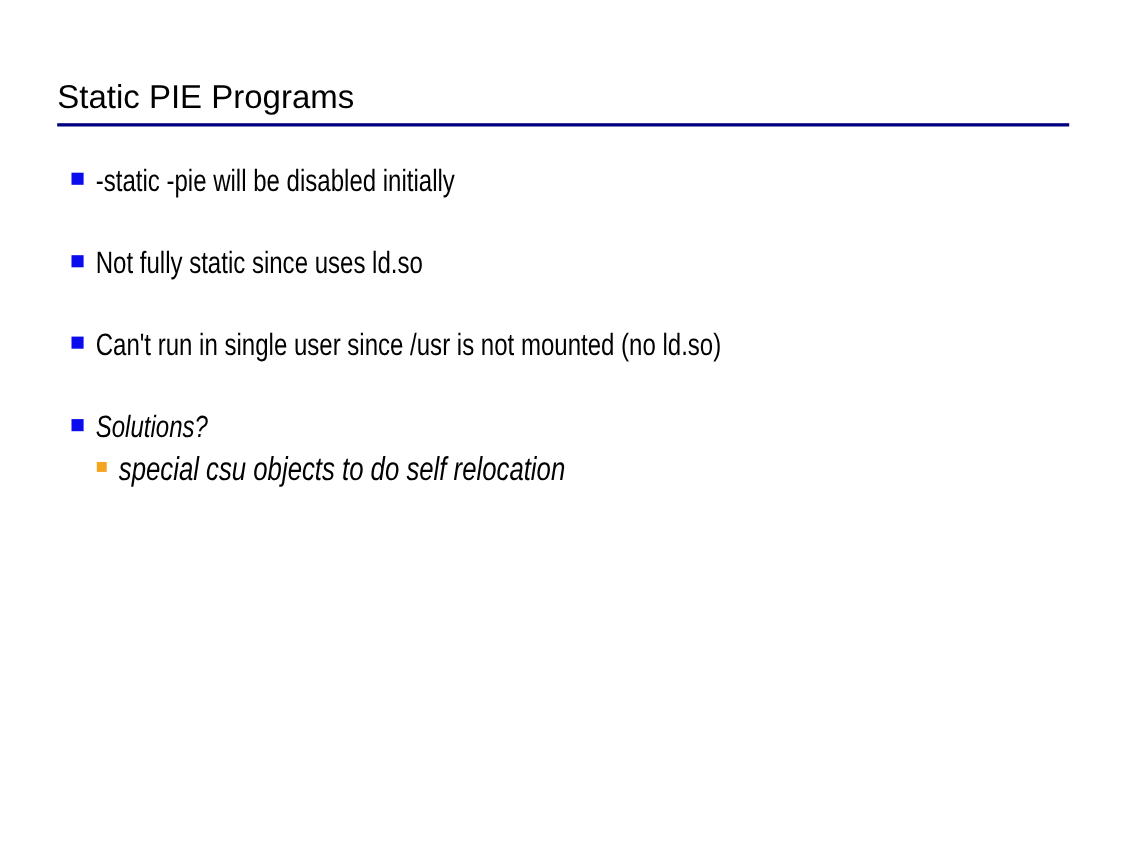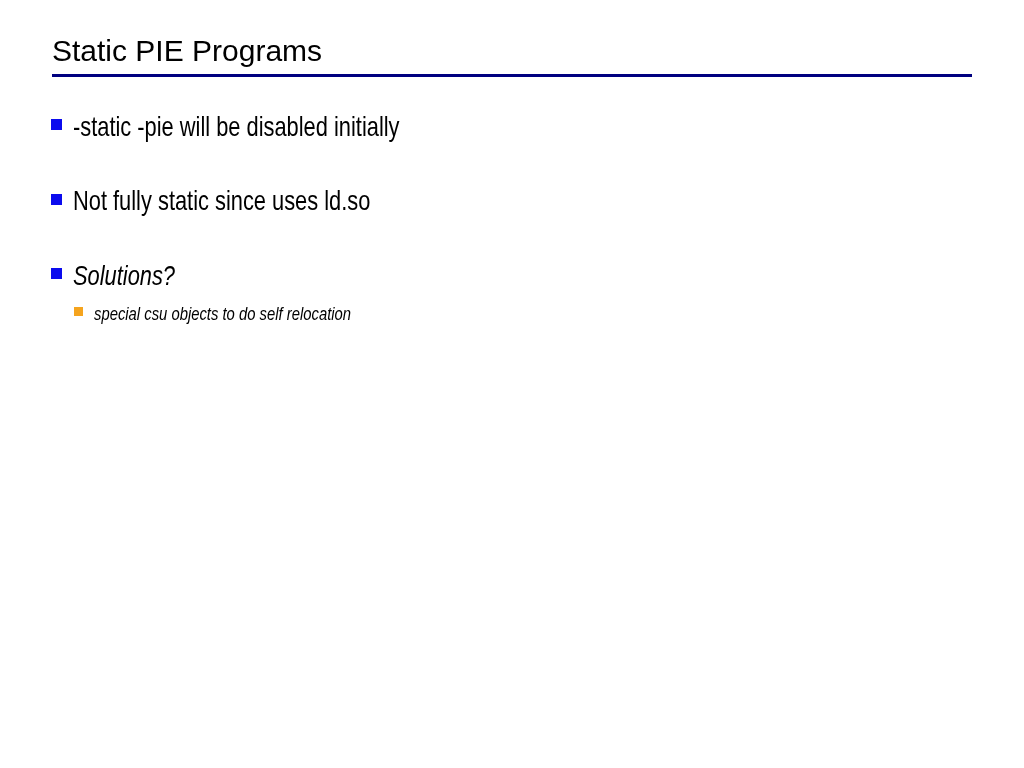--- a/index.html
+++ b/index.html
@@ -7,40 +7,41 @@
       width: 1024px; height: 768px;
       background: #ffffff;
       font-family: "Liberation Sans", sans-serif;
       color: #000000;
       overflow: hidden;
     }
     .slide {
       position: relative;
       width: 1024px; height: 557px;
       background: #ffffff;
+      margin-top: 38px;
     }
     .slide-title {
       position: absolute;
       left: 52px; top: 34px;
       font-size: 30px;
       line-height: 34px;
       font-weight: 400;
       color: #000000;
       white-space: nowrap;
       letter-spacing: 0px;
     }
     .title-rule {
       position: absolute;
       left: 52px; top: 74px;
       width: 920px; height: 3px;
       background: #000080;
     }
     .content {
       position: absolute;
-      left: 51px; top: 107px;
+      left: 65px; top: 107px;
     }
     ul { list-style: none; }
     .b-main {
       font-size: 28px;
       line-height: 36px;
       margin-bottom: 37px;
       white-space: nowrap;
     }
     .b-main:last-child { margin-bottom: 0; font-style: italic; }
     .sq {
@@ -55,21 +56,21 @@
       display: inline-block;
       transform: scaleX(0.78);
       transform-origin: 0 50%;
       vertical-align: middle;
     }
     .sub-list {
       margin-left: 23px;
       margin-top: 2px;
     }
     .b-sub {
-      font-size: 19px;
+      font-size: 30px;
       line-height: 33px;
       white-space: nowrap;
     }
     .sq-sub {
       display: inline-block;
       width: 9px; height: 9px;
       background: #f5a41e;
       vertical-align: middle;
       margin-right: 11px;
       margin-top: -4px;
@@ -88,20 +89,23 @@
     <ul>
 
       <li class="b-main">
         <span class="sq"></span><span class="txt">-static -pie will be disabled initially</span>
       </li>
 
       <li class="b-main">
         <span class="sq"></span><span class="txt">Not fully static since uses ld.so</span>
       </li>
 
+      <li class="b-main">
+        <span class="sq"></span><span class="txt">Can't run in single user since /usr is not mounted (no ld.so)</span>
+      </li>
 
       <li class="b-main">
         <span class="sq"></span><span class="txt">Solutions?</span>
 
         <ul class="sub-list">
           <li class="b-sub">
             <span class="sq-sub"></span><span class="txt">special csu objects to do self relocation</span>
           </li>
         </ul>
       </li>

